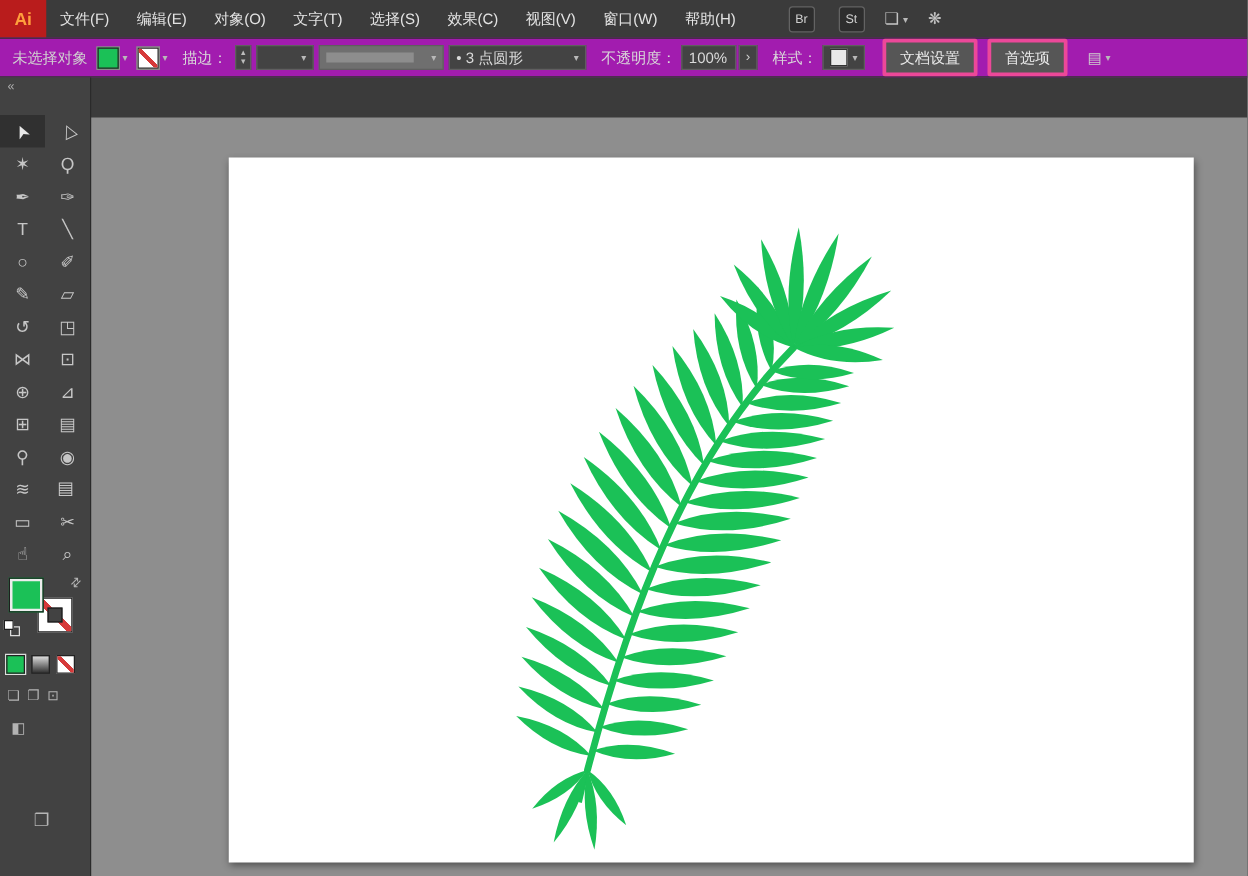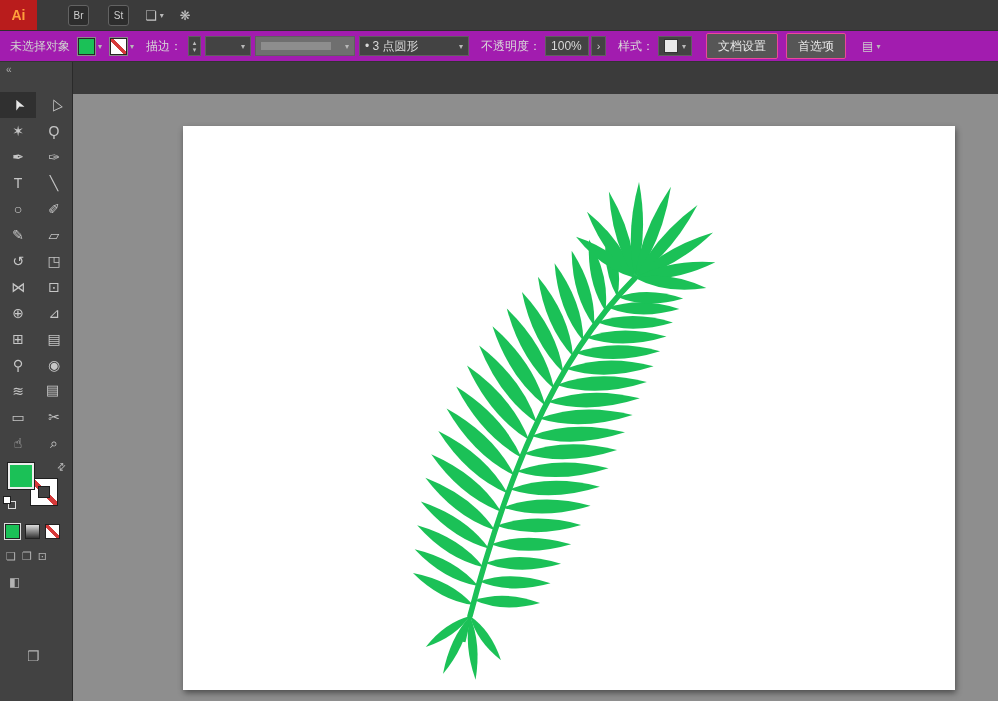--- a/index.html
+++ b/index.html
@@ -33,21 +33,21 @@
   display:flex;flex-direction:column;align-items:center;justify-content:center;line-height:7px}
 .spinner span{font-size:7px;color:#bdbdbd}
 .field{display:flex;align-items:center;justify-content:space-between;background:#434343;border:1px solid #5f5f5f;
   height:20px;padding:0 5px;margin-left:4px}
 .field.w46{width:46px}.field.w96{width:100px}.field.w92{width:110px}.field.w44{width:44px}
 .field.disabled{background:#6f6f6f}
 .field .inner-bar{width:70px;height:8px;background:#8d8d8d}
 .expand-btn{width:15px;height:20px;background:#434343;border:1px solid #5f5f5f;margin-left:2px;
   color:#cfcfcf;display:flex;align-items:center;justify-content:center;font-size:11px}
 .style-swatch{width:14px;height:14px;background:#e9e9e9;border:1px solid #333}
-.cb-btn{margin-left:14px;height:21px;padding:12px 11px;background:#565656;border:1px solid #ec4899;border-radius:2px;
+.cb-btn{margin-left:14px;height:21px;padding:12px 11px;background:#565656;border:3px solid #ec4899;border-radius:2px;
   color:#e8e8e8;font-size:12px;display:flex;align-items:center}
 .cb-btn.second{margin-left:8px}
 .arrange{display:flex;align-items:center;margin-left:16px;color:#cfcfcf;font-size:12px}
 
 
 .toolpanel{position:absolute;left:0;top:62px;width:73px;bottom:0;background:#424242;border-right:1px solid #2a2a2a}
 .tp-header{height:15px;color:#aaa;font-size:10px;padding-left:6px;line-height:15px}
 .tool-grid{width:72px;display:flex;flex-wrap:wrap;margin-top:15px}
 .tool{width:36px;height:26px;display:flex;align-items:center;justify-content:center;color:#c6c6c6;font-size:14px;cursor:default}
 .tool.selected{background:#303030;color:#e8e8e8}
@@ -85,20 +85,31 @@
   box-shadow:1px 3px 6px rgba(0,0,0,.45)}
 .artboard svg{position:absolute;inset:0}
 </style>
 </head>
 <body>
 
 <div id="app">
 
   <div class="menubar">
     <div class="logo">Ai</div>
+    <div class="mb-items" style="display:flex">
+        <span class="menu-item">文件(F)</span>
+        <span class="menu-item">编辑(E)</span>
+        <span class="menu-item">对象(O)</span>
+        <span class="menu-item">文字(T)</span>
+        <span class="menu-item">选择(S)</span>
+        <span class="menu-item">效果(C)</span>
+        <span class="menu-item">视图(V)</span>
+        <span class="menu-item">窗口(W)</span>
+        <span class="menu-item">帮助(H)</span>
+      </div>
     <div class="mb-right">
       <div class="badge">Br</div>
       <div class="badge">St</div>
       <span class="mb-icon">❏</span>
       <span class="caret">▾</span>
       <span class="mb-icon">❋</span>
     </div>
   </div>
 
   <div class="controlbar">

